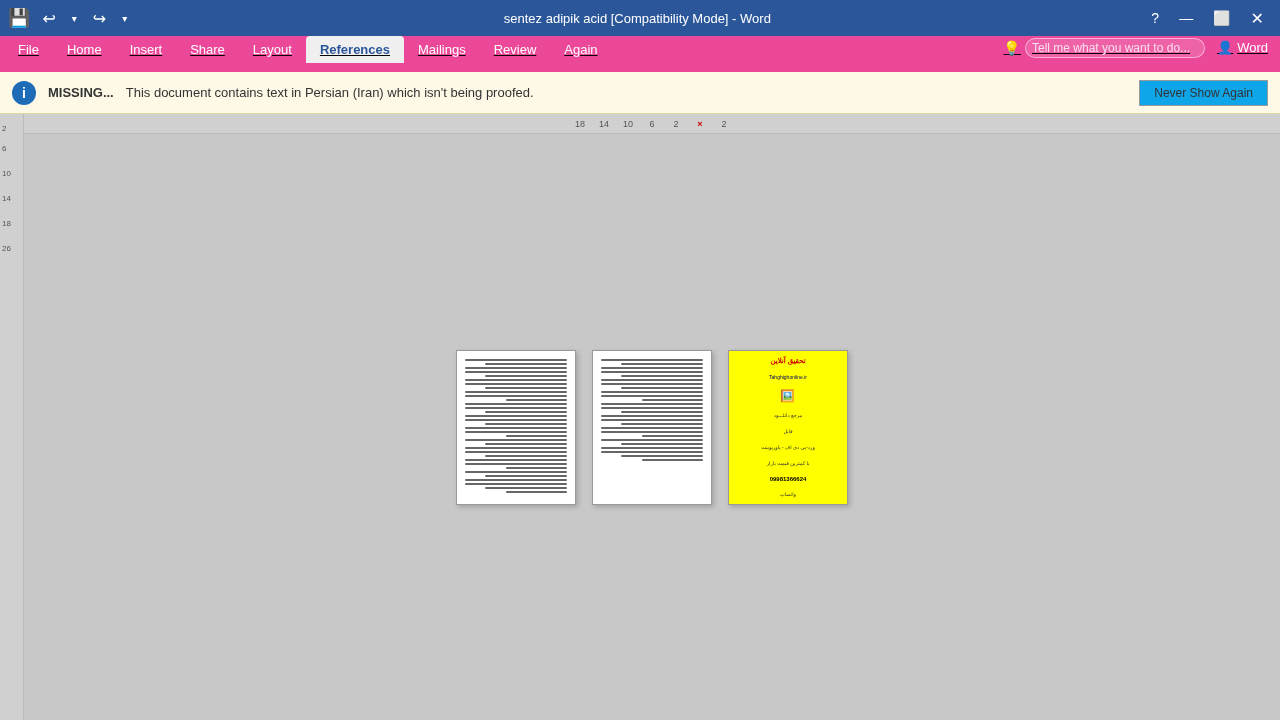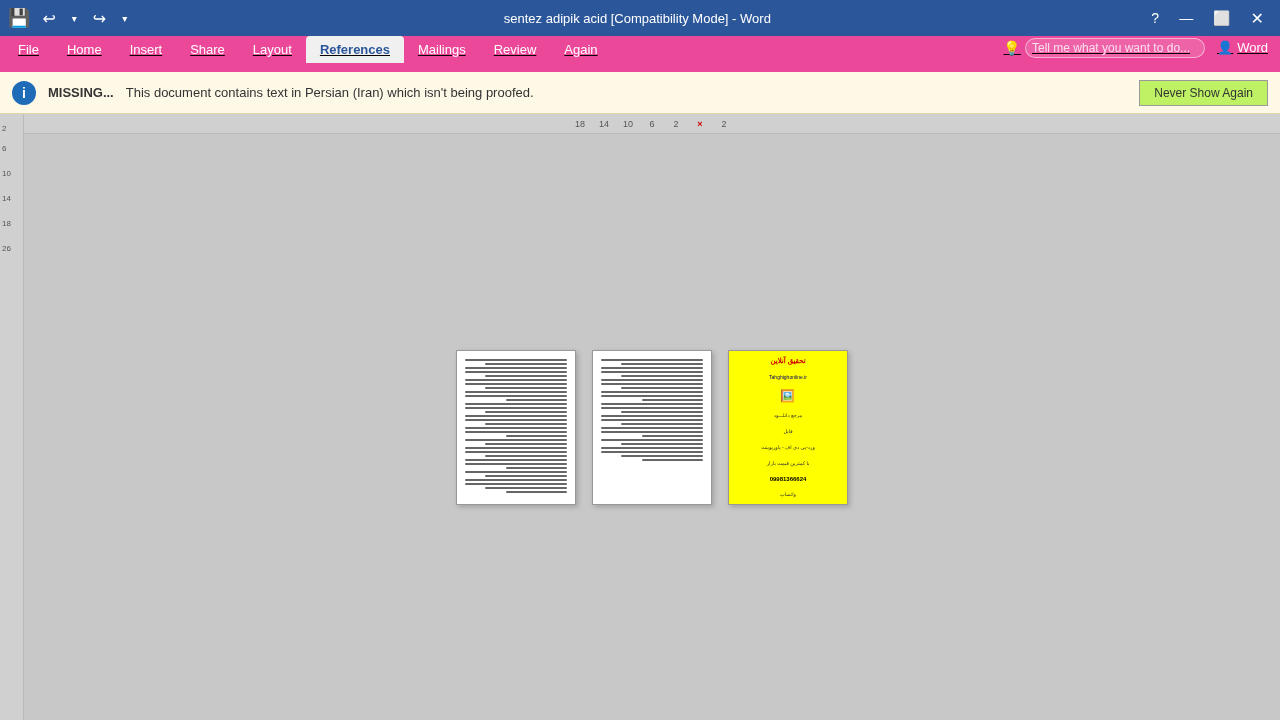--- a/index.html
+++ b/index.html
@@ -87,21 +87,21 @@
       border-radius: 50%;
       display: flex; align-items: center; justify-content: center;
       color: white; font-size: 14px; font-weight: bold; flex-shrink: 0;
     }
     .notif-missing {
       font-size: 13px; font-weight: bold; color: #333; margin-right: 0;
     }
     .notif-text { font-size: 13px; color: #333; flex: 1; }
     .never-show-btn {
       border: 1px solid #999;
-      background: #bef264;
+      background: #0ea5e9;
       padding: 5px 14px;
       font-size: 12px;
       cursor: pointer;
       color: #333;
       white-space: nowrap;
     }
 
     
     .doc-area {
       display: flex;

